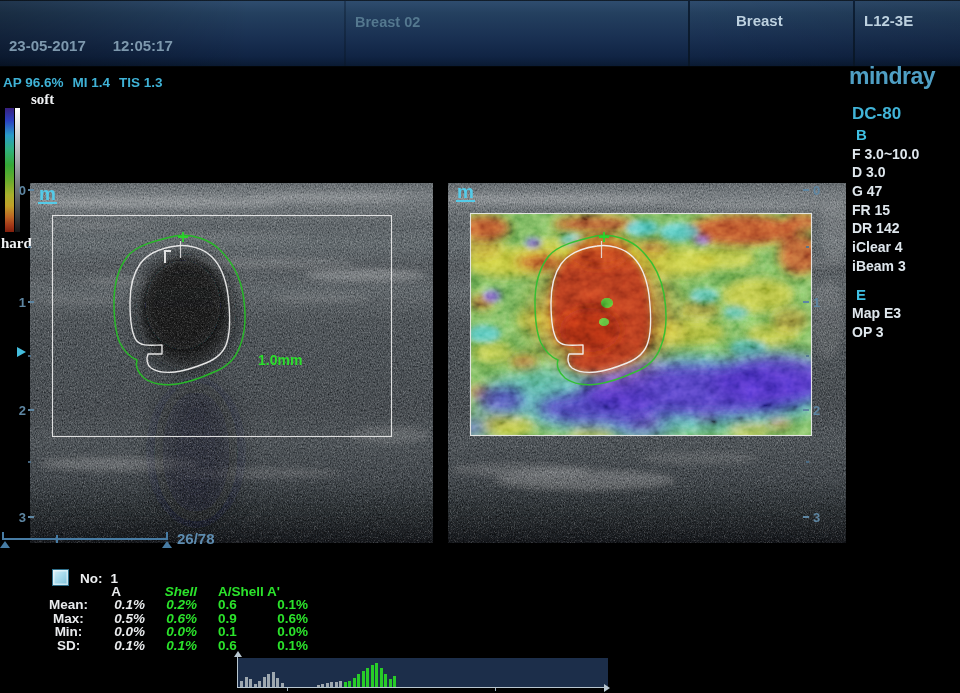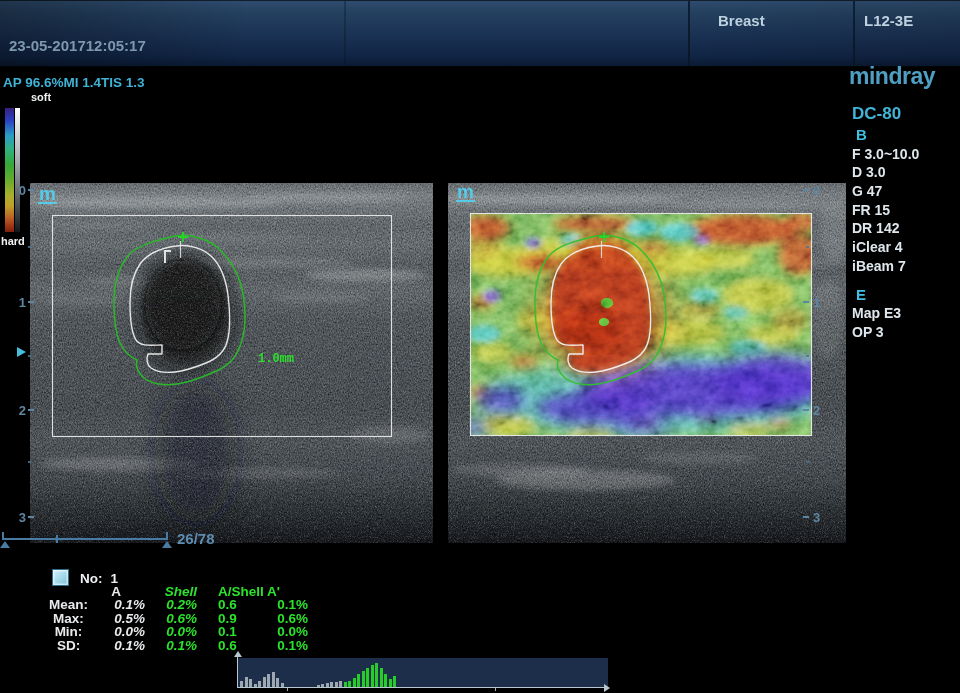--- a/index.html
+++ b/index.html
@@ -6,46 +6,46 @@
   .screen{position:relative;width:960px;height:693px;background:#000;overflow:hidden;
           font-family:"Liberation Sans",sans-serif;-webkit-font-smoothing:antialiased;}
   .abs{position:absolute;}
   
   .topbar{position:absolute;left:0;top:0;width:960px;height:66px;
     background:linear-gradient(180deg,#30506f 0%,#27436203 0%,#2e4c6e 2%,#24405f 20%,#1a3153 55%,#102444 86%,#0a1a32 100%);
     border-bottom:1px solid #020508;}
   .topbar::before{content:"";position:absolute;inset:0;
     background:linear-gradient(90deg,rgba(0,0,0,.30),rgba(0,0,0,0) 26%,rgba(0,0,0,0) 70%,rgba(0,0,0,.12));}
   .tb-div{position:absolute;top:0;height:66px;width:2px;background:linear-gradient(180deg,#0e2036,#091626);}
-  .tb-date{left:9px;top:37px;color:#7d98ad;font-size:15px;font-weight:700;display:flex;}
+  .tb-date{left:9px;top:37px;color:#7d98ad;font-size:15px;font-weight:700;display:flex;gap:27px;}
   .tb-exam{left:355px;top:9px;color:#54788f;font-size:14.5px;font-weight:700;line-height:26px;}
   .tb-big{color:#bdd1df;font-size:15px;font-weight:700;top:12px;}
   
-  .ap-line{left:3px;top:75px;color:#3fb2d6;font-size:13.5px;font-weight:700;display:flex;white-space:pre;}
-  .lbl{color:#f0f2f4;font-size:11px;font-weight:700;}
+  .ap-line{left:3px;top:75px;color:#3fb2d6;font-size:13.5px;font-weight:700;display:flex;gap:9px;white-space:pre;}
+  .lbl{color:#f0f2f4;font-size:15px;font-weight:700;font-family:Liberation Serif, serif;}
   .rainbow{left:5px;top:108px;width:9px;height:124px;
     background:linear-gradient(180deg,#38207e 0%,#2b3fc0 10%,#2a9cc8 22%,#2fb082 33%,#35a836 46%,#66ac2c 58%,#a8b02c 70%,#c0a028 79%,#bc6424 88%,#a03618 95%,#801f0c 100%);}
   .graybar{left:15px;top:108px;width:5px;height:124px;
     background:linear-gradient(180deg,#ffffff 0%,#d8dcdd 18%,#a8adb0 42%,#6a7073 66%,#35393c 88%,#141618 100%);}
   
   .logo{left:849px;top:63px;color:#4f9fc4;font-size:23px;font-weight:700;letter-spacing:-.5px;}
   .model{left:852px;top:104px;color:#41b4d8;font-size:17px;font-weight:700;}
   .sidebar{left:852px;top:126px;width:106px;color:#dfe7ed;font-size:14px;font-weight:700;}
   .sb-item{height:18.7px;line-height:18.7px;}
   .sb-h{color:#3fc0e4;font-size:15px;padding-left:4px;}
   .sb-gap{margin-top:10px;}
   
   .mmark{color:#55cbe8;font-size:19px;font-weight:700;line-height:15px;border-bottom:2.5px solid #55cbe8;padding:0 1px 1px 1px;}
   .rnum{color:#5e86a2;font-size:13px;font-weight:700;width:14px;}
   .rl{text-align:right;left:12px;}
   .rr{text-align:left;left:813px;}
   .tick{width:6px;height:2px;background:#5e86a2;}
   .mtick{width:3px;height:2px;background:#4e7390;opacity:.85;}
   .focus-arrow{left:17px;top:347px;width:0;height:0;border-left:9px solid #44bede;border-top:5px solid transparent;border-bottom:5px solid transparent;}
-  .mm-green{left:258px;top:352px;color:#2be02b;font-size:12px;font-weight:700;font-family:Liberation Mono, monospace;}
+  .mm-green{left:258px;top:352px;color:#2be02b;font-size:14px;font-weight:700;}
   
   .cine-line{left:2px;top:538px;width:166px;height:2px;background:#477ba3;}
   .cine-vt{width:2px;height:8px;background:#477ba3;}
   .cine-tri{width:0;height:0;border-left:5px solid transparent;border-right:5px solid transparent;border-bottom:7px solid #477ba3;}
   .cine-frame{left:177px;top:530px;color:#5e8cb0;font-size:15px;font-weight:700;}
   
   .chk{left:52px;top:569px;width:15px;height:15px;border:1px solid #2e6e8a;
     background:linear-gradient(135deg,#d8eef6 0%,#aadcee 45%,#7cc0d8 100%);
     box-shadow:inset 0 0 0 1.5px rgba(255,255,255,.55);}
   .no-row{left:80px;top:571px;display:flex;gap:8px;color:#eef0f2;font-size:13.5px;font-weight:700;}
@@ -263,22 +263,23 @@
 
     <div class="topbar">
       <div class="tb-div" style="left:344px;opacity:.45"></div>
       <div class="tb-div" style="left:688px"></div>
       <div class="tb-div" style="left:853px"></div>
       <div class="abs tb-date">
         <span>23-05-2017</span>
         <span>12:05:17</span>
       </div>
       <div class="abs tb-exam">
+        <div>Breast 02</div>
       </div>
-      <div class="abs tb-big" style="left:718px">Breast</div>
+      <div class="abs tb-big" style="left:736px">Breast</div>
       <div class="abs tb-big" style="left:864px">L12-3E</div>
     </div>
 
     <div class="abs ap-line">
       <span>AP 96.6%</span>
       <span>MI 1.4</span>
       <span>TIS 1.3</span>
     </div>
 
     <div class="abs lbl" style="left:31px;top:91px">soft</div>
@@ -289,21 +290,21 @@
     <div class="abs logo">mindray</div>
     <div class="abs model">DC-80</div>
     <div class="abs sidebar">
       <div class="sb-item sb-h">B</div>
       <div class="sb-item">F 3.0~10.0</div>
       <div class="sb-item">D 3.0</div>
       <div class="sb-item">G 47</div>
       <div class="sb-item">FR 15</div>
       <div class="sb-item">DR 142</div>
       <div class="sb-item">iClear 4</div>
-      <div class="sb-item">iBeam 7</div>
+      <div class="sb-item">iBeam 3</div>
       <div class="sb-item sb-h sb-gap">E</div>
       <div class="sb-item">Map E3</div>
       <div class="sb-item">OP 3</div>
     </div>
 
     <span class="abs mmark" style="left:38px;top:186px">m</span>
     <span class="abs mmark" style="left:456px;top:184px">m</span>
 
     <div>
       <span class="abs rnum rl" style="top:183px">0</span>

